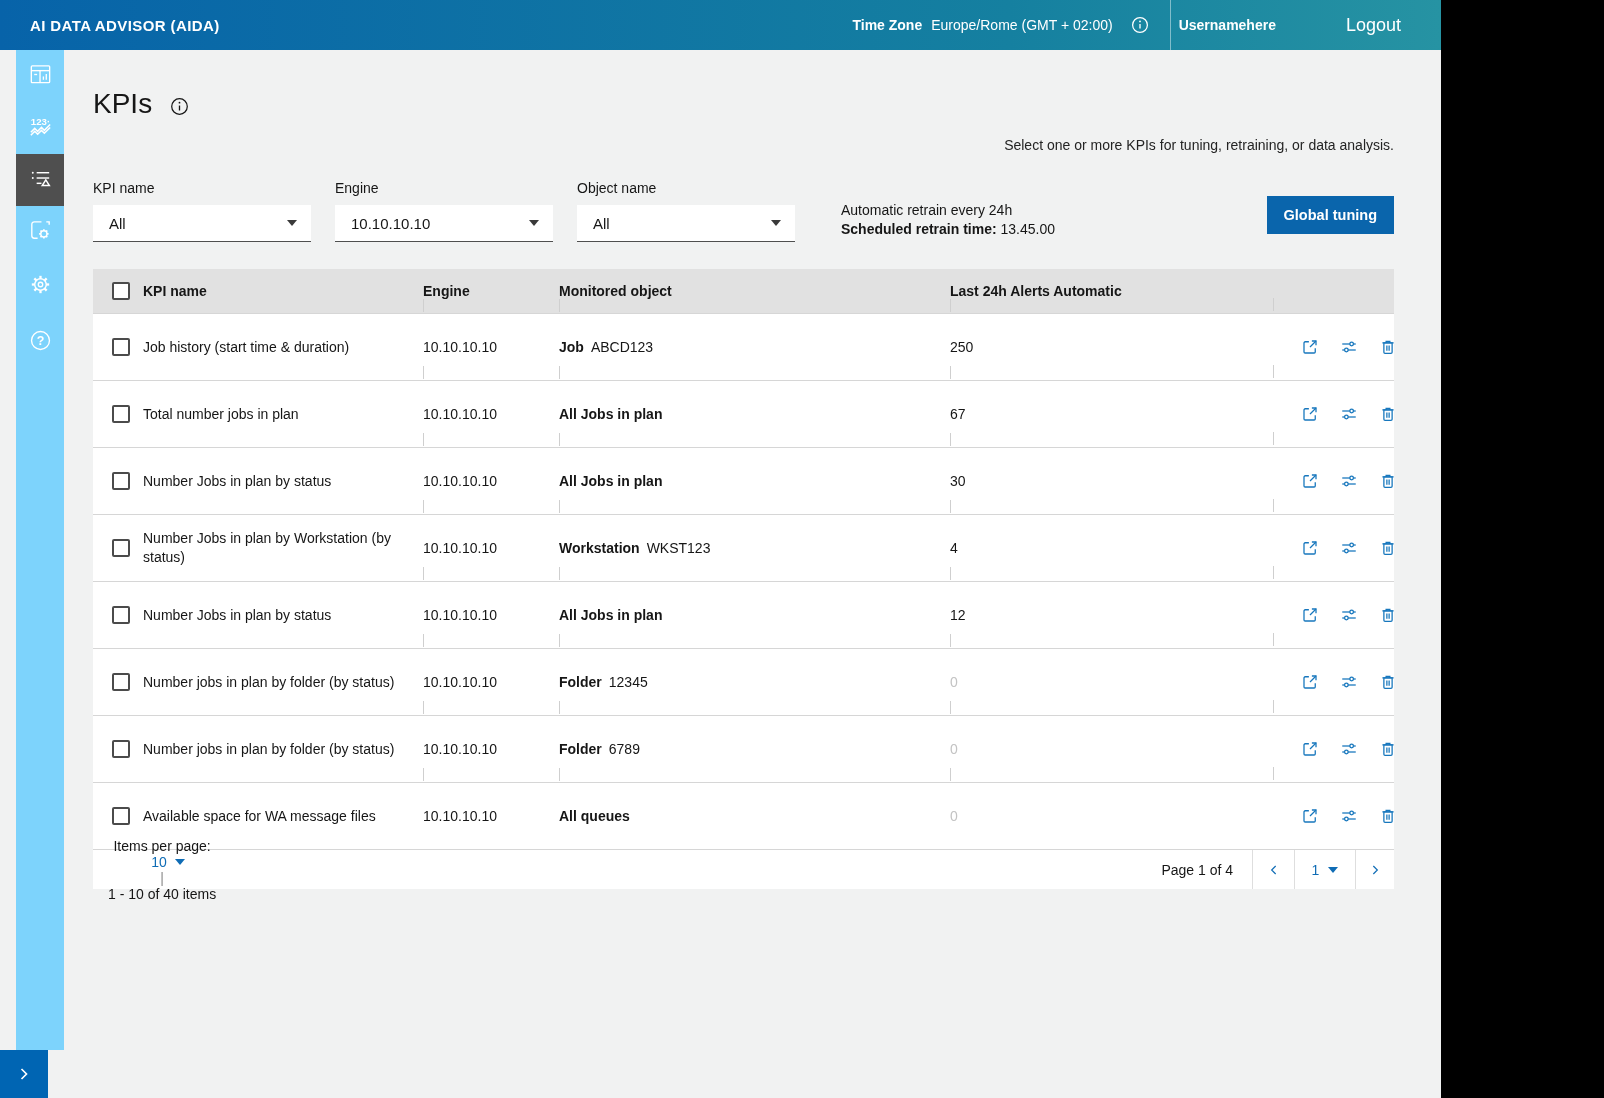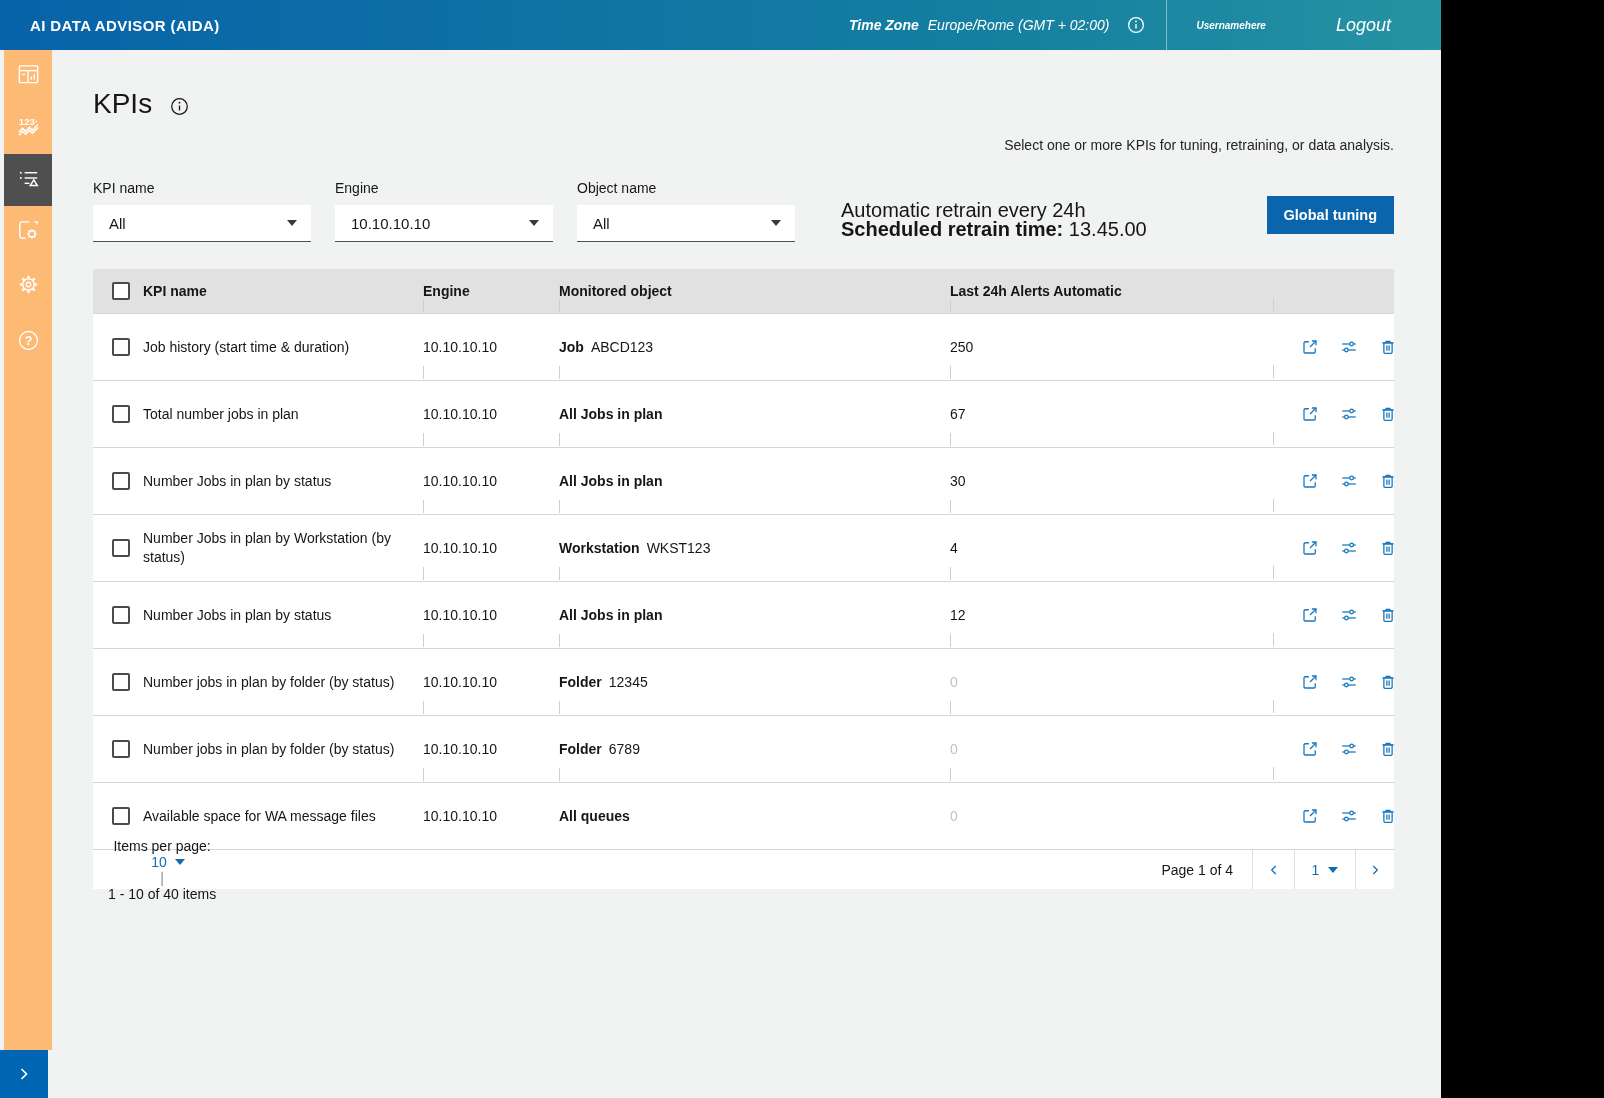--- a/index.html
+++ b/index.html
@@ -13,30 +13,30 @@
   }
   .app { position:absolute; left:0; top:0; width:1441px; height:1098px; background:#f1f2f2; }
 
   
   .header {
     position:absolute; left:0; top:0; width:1441px; height:50px;
     background:linear-gradient(90deg,#0763a9 0%, #1580a0 70%, #2693a3 100%);
     color:#fff; display:flex; align-items:center; z-index:5;
   }
   .app-title { font-size:15px; font-weight:700; letter-spacing:.4px; padding-left:30px; }
-  .header-right { margin-left:auto; display:flex; align-items:center; height:100%; padding-right:50px;font-style:italic; }
+  .header-right { margin-left:auto; display:flex; align-items:center; height:100%; padding-right:40px; }
   .tz-label { font-weight:700; font-size:14px; }
   .tz-value { font-size:14px; margin-left:9px; }
   .hdr-info { margin-left:18px; display:flex; align-items:center; }
   .hdr-divider { width:1px; height:100%; background:rgba(255,255,255,.45); margin:0 0 0 21px; }
-  .username { font-weight:700; font-size:10px; margin-left:29px; }
+  .username { font-weight:700; font-size:14px; margin-left:8px; }
   .logout { font-size:18px; margin-left:70px; cursor:pointer; }
 
   
-  .sidebar { position:absolute; left:4px; top:50px; width:48px; height:1000px; background:#fdba74; }
+  .sidebar { position:absolute; left:16px; top:50px; width:48px; height:1000px; background:#7dd3fc; }
   .nav-item { width:48px; height:52px; display:flex; align-items:center; justify-content:center; cursor:pointer; }
   .nav-item.tall { height:56px; }
   .nav-item.active { background:#4f4f4f; }
   .expand-btn {
     position:absolute; left:0; bottom:0; width:48px; height:48px;
     background:#0065b3; display:flex; align-items:center; justify-content:center; cursor:pointer;
   }
 
   
   .main { position:absolute; left:48px; top:50px; width:1393px; padding:38px 0 0 45px; }
@@ -48,21 +48,21 @@
   
   .filters-row { display:flex; align-items:flex-end; }
   .filter-group { width:218px; margin-right:24px; }
   .filter-label { font-size:14px; color:#161616; margin-bottom:9px; }
   .select-box {
     width:218px; height:37px; background:#fff; border-bottom:1px solid #4f4f4f;
     display:flex; align-items:center; justify-content:space-between;
     padding:0 14px 0 16px; font-size:15px; cursor:pointer;
   }
   .caret-down { width:0; height:0; border-left:5.5px solid transparent; border-right:5.5px solid transparent; border-top:6.5px solid #3a3a3a; }
-  .retrain { margin-left:22px; margin-bottom:3px; font-size:20px; line-height:19px; color:#161616; }
+  .retrain { margin-left:22px; margin-bottom:3px; font-size:14px; line-height:19px; color:#161616; }
   .retrain .bold { font-weight:700; }
   .btn-global {
     margin-left:auto; margin-bottom:8px; height:38px; min-width:110px; padding:0 17px;
     background:#0a65ac; color:#fff; font-size:14.5px; font-weight:700; border:none;
     font-family:"Liberation Sans",sans-serif; cursor:pointer;
   }
 
   
   .table-card { width:1301px; margin-top:27px; background:#fff; }
   .thead {

